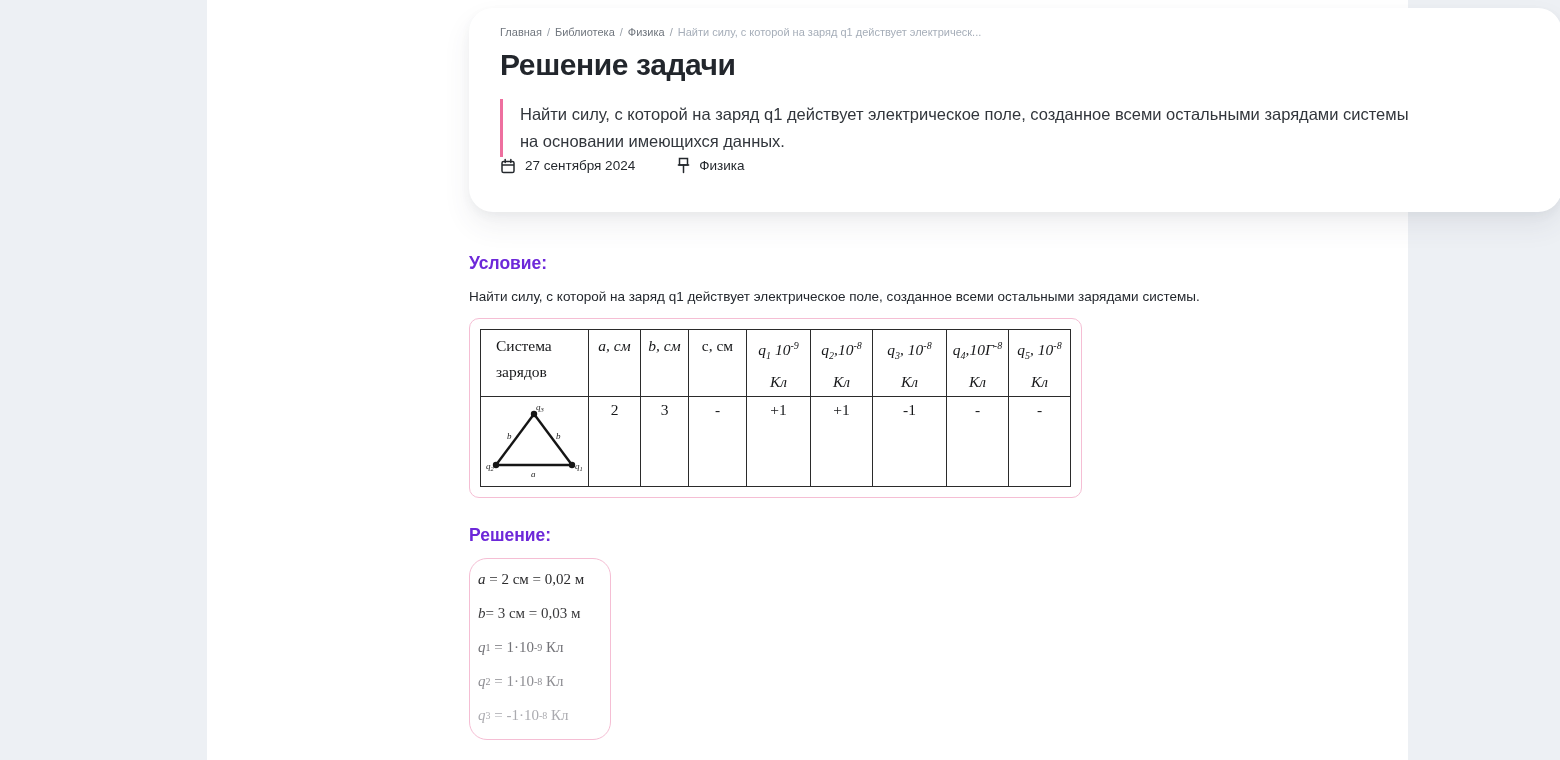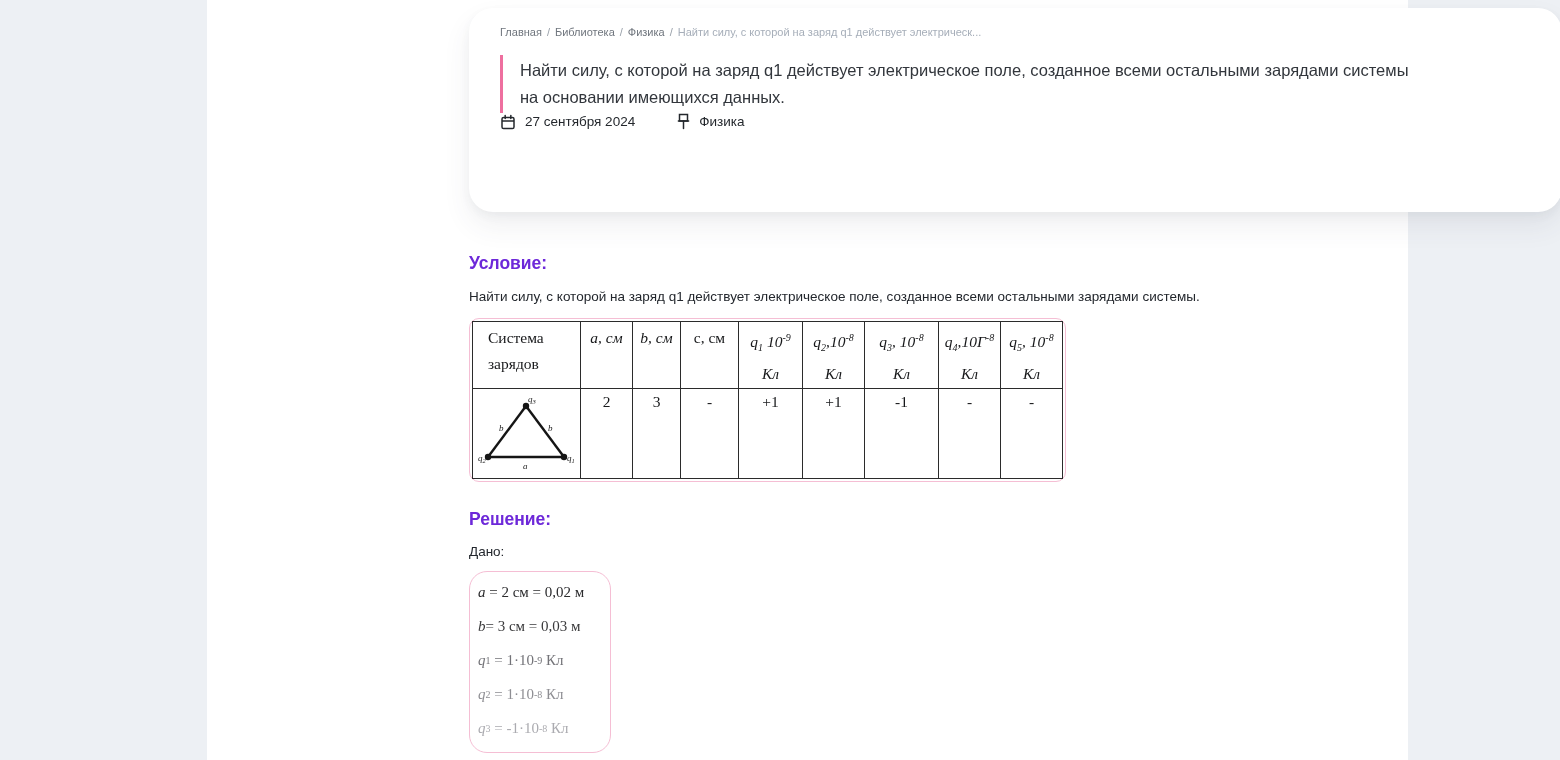--- a/index.html
+++ b/index.html
@@ -34,21 +34,21 @@
   .meta-row{display:flex;align-items:center;gap:42px;}
   .meta-item{display:flex;align-items:center;gap:9px;font-size:13.5px;font-weight:500;color:#24282d;}
   .meta-item svg{display:block;}
   
   .page-content{position:absolute;left:262px;top:253px;width:960px;}
   .section-heading{margin:0;font-size:17.5px;font-weight:800;color:#6d28d9;}
   .condition-text{margin:14px 0 0 0;font-size:13.5px;color:#23272d;line-height:17px;}
   
   .scan-wrap{
     margin-top:13px;display:inline-block;border:1px solid #f5bed4;border-radius:10px;
-    padding:2px;background:#fff;
+    padding:10px;background:#fff;
   }
   table.scan{
     border-collapse:collapse;background:#fff;
     font-family:"Liberation Serif", serif;color:#17181a;
   }
   table.scan td{border:1.6px solid #2b2b2b;text-align:center;vertical-align:top;box-sizing:border-box;}
   table.scan .hdr{height:58px;font-size:15.5px;line-height:26px;padding-top:3px;}
   table.scan .val{height:89px;font-size:15.5px;padding-top:4px;}
   .sys-hdr{text-align:left !important;padding-left:15px;}
   .ital{font-style:italic;}
@@ -82,20 +82,21 @@
     <div class="breadcrumb">
       <a>Главная</a>
       <span class="sep">/</span>
       <a>Библиотека</a>
       <span class="sep">/</span>
       <a>Физика</a>
       <span class="sep">/</span>
       <span class="current">Найти силу, с которой на заряд q1 действует электрическ...</span>
     </div>
 
+    <h1 class="page-title">Решение задачи</h1>
 
     <div class="quote">Найти силу, с которой на заряд q1 действует электрическое поле, созданное всеми остальными зарядами системы на основании имеющихся данных.</div>
 
     <div class="meta-row">
       <div class="meta-item">
         <span>
           <svg width="16" height="16" viewBox="0 0 16 16" fill="none">
             <rect x="2" y="3.5" width="12" height="11" rx="1.6" stroke="#24282d" stroke-width="1.5"></rect>
             <line x1="2" y1="7" x2="14" y2="7" stroke="#24282d" stroke-width="1.5"></line>
             <line x1="5.2" y1="1.6" x2="5.2" y2="4.4" stroke="#24282d" stroke-width="1.5" stroke-linecap="round"></line>
@@ -186,21 +187,20 @@
           <td class="val">-</td>
           <td class="val">-</td>
         </tr>
       </tbody>
         </table>
     </div>
 
 
     <h2 class="section-heading solution-heading">Решение:</h2>
 
-    <p class="given-label">Дано:</p>
 
     <div class="given-box">
       <div class="given-line g1"><i>a</i><sub></sub><span> = 2 см = 0,02 м</span><sup></sup><span></span></div>
       <div class="given-line g2"><i>b</i><sub></sub><span>= 3 см = 0,03 м</span><sup></sup><span></span></div>
       <div class="given-line g3"><i>q</i><sub>1</sub><span> = 1·10</span><sup>-9</sup><span> Кл</span></div>
       <div class="given-line g4"><i>q</i><sub>2</sub><span> = 1·10</span><sup>-8</sup><span> Кл</span></div>
       <div class="given-line g5"><i>q</i><sub>3</sub><span> = -1·10</span><sup>-8</sup><span> Кл</span></div>
     </div>
 
   </div>

